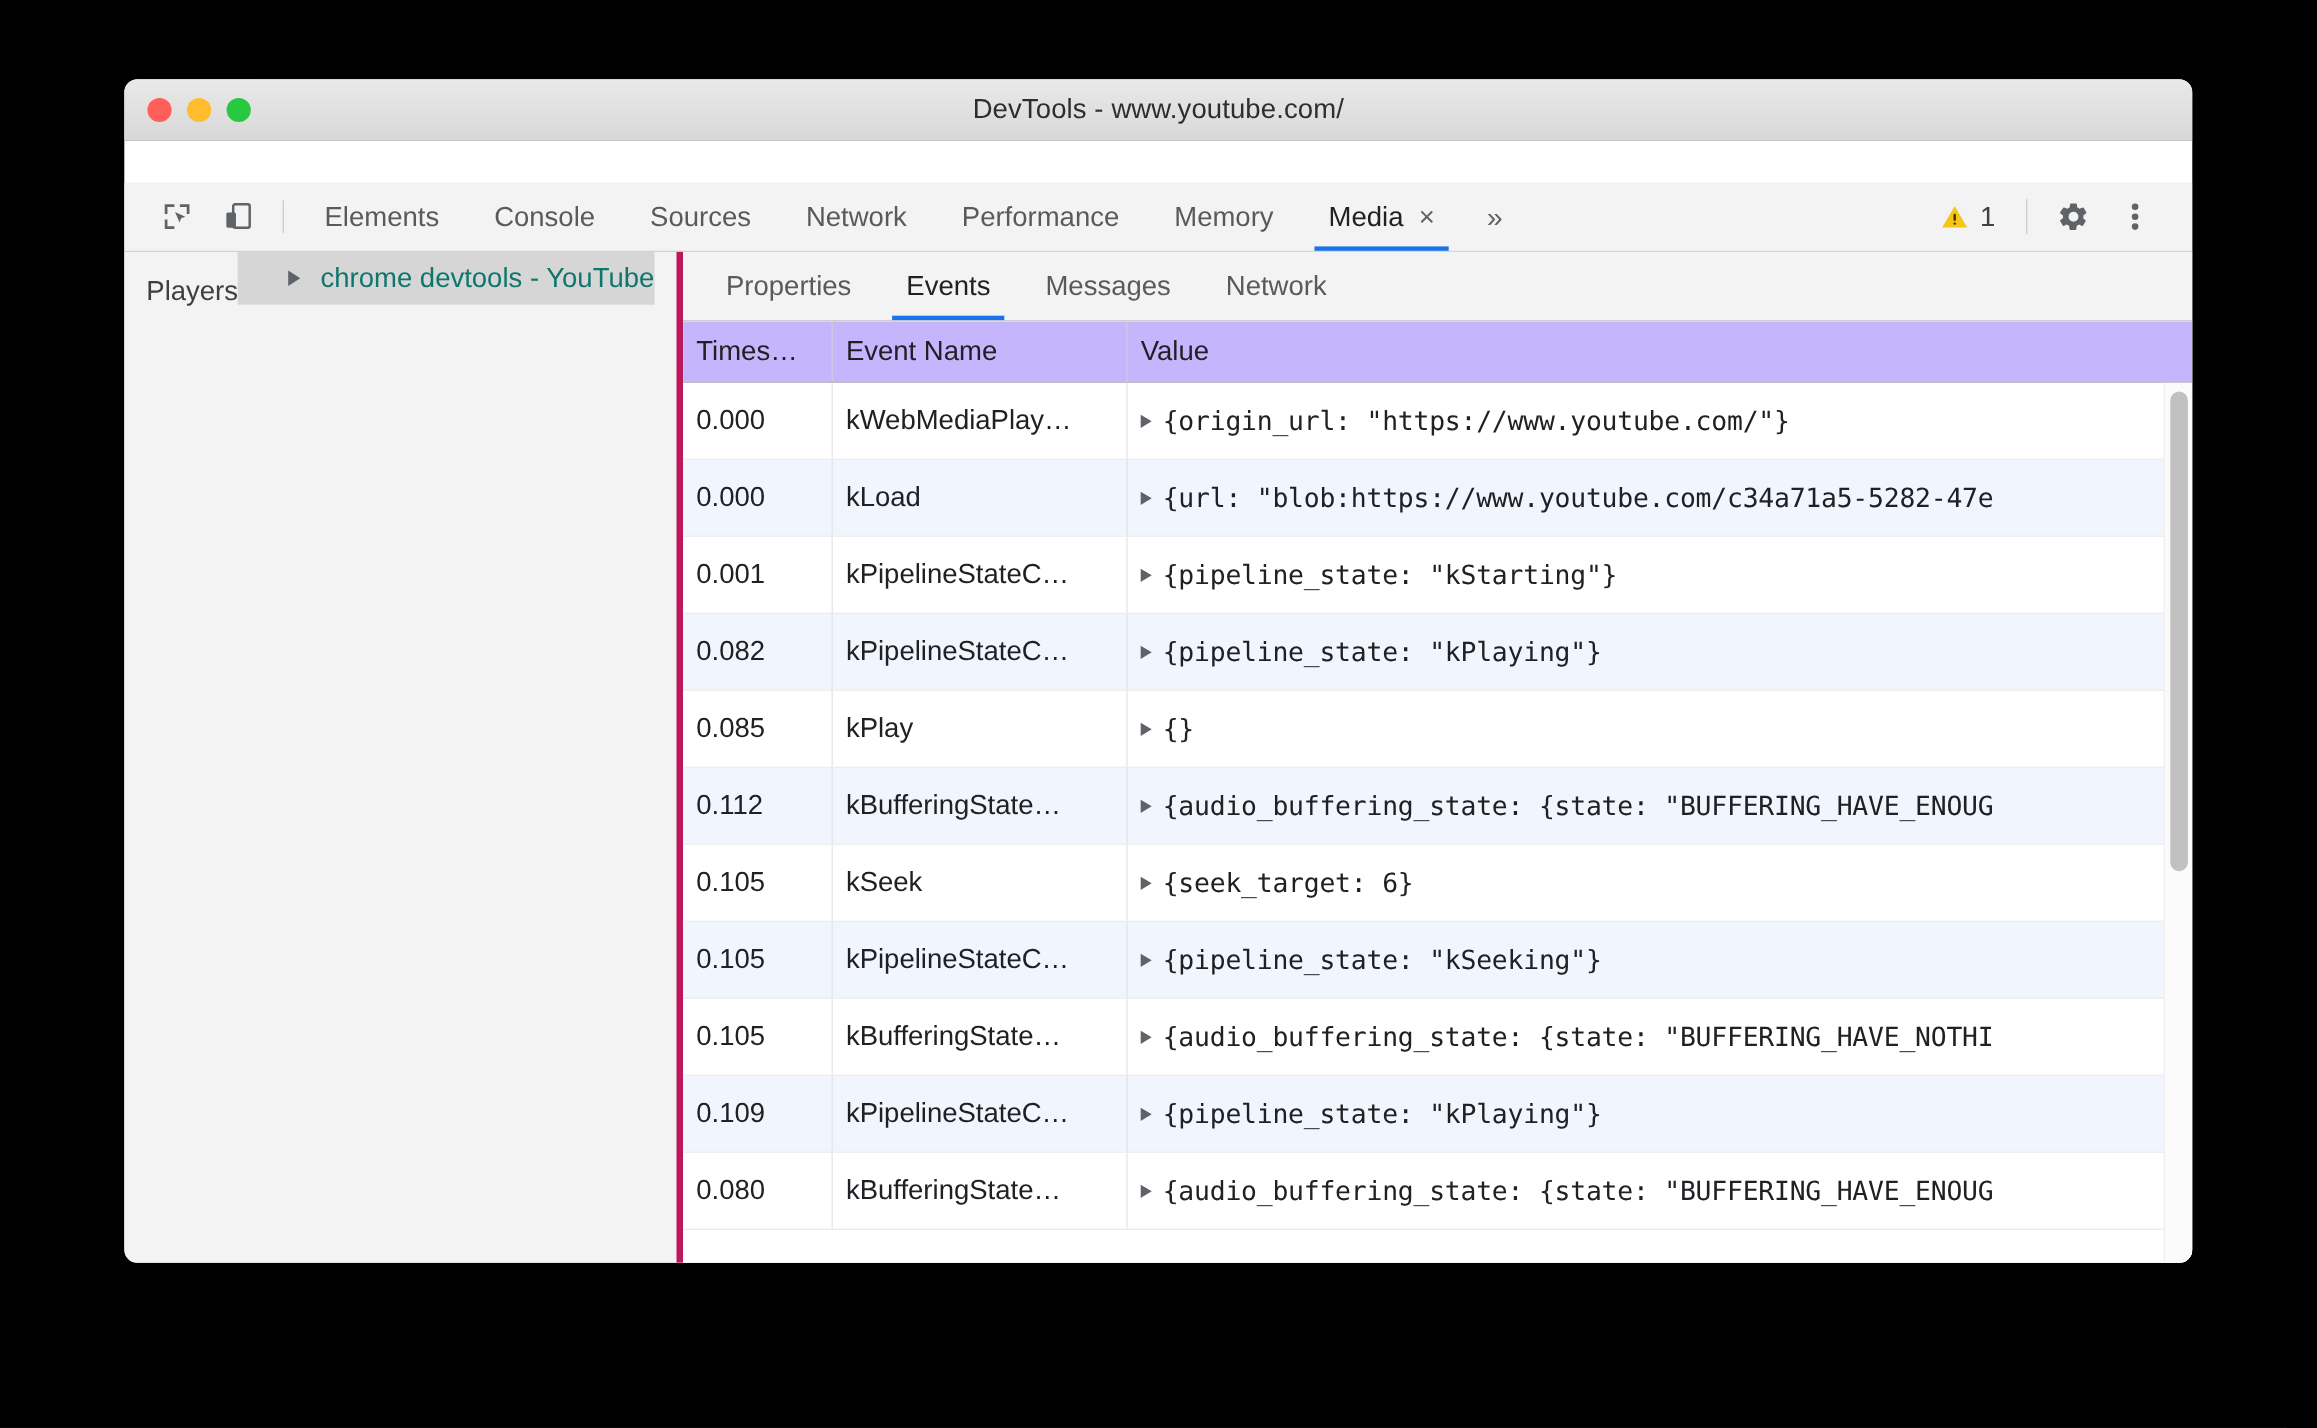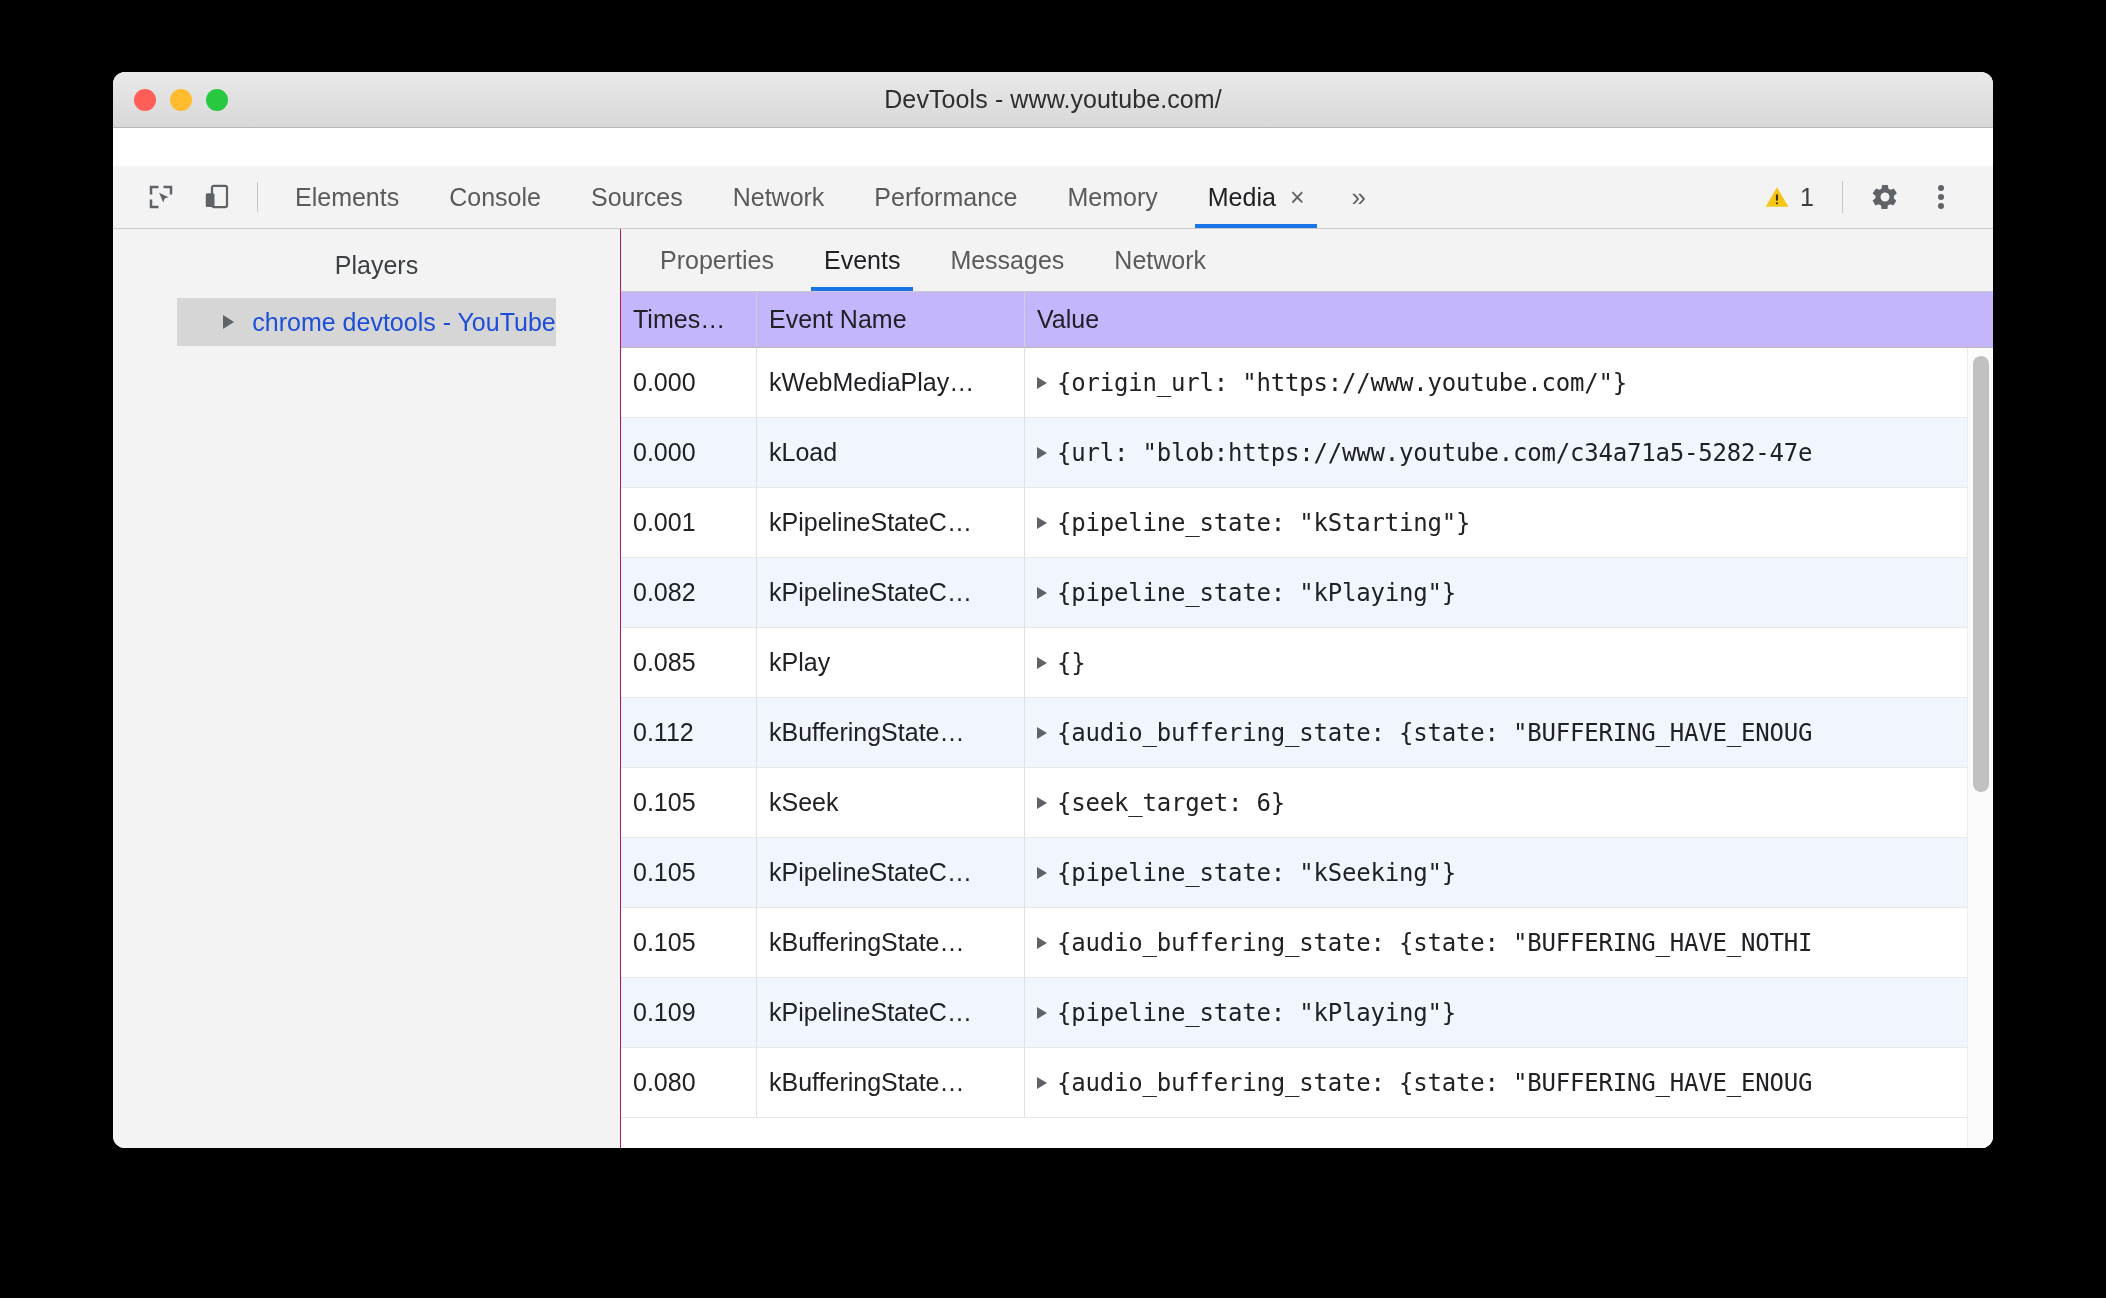--- a/index.html
+++ b/index.html
@@ -153,37 +153,36 @@
     margin: 3px 0;
   }
 
   
   #body { flex: 1; display: flex; min-height: 0; }
 
   #sidebar {
     width: 508px;
     flex: 0 0 508px;
     background: #f3f3f3;
-    border-right: 1px solid #be185d;
-    display: flex;
-    flex-direction: column;
-    align-items: center;
+    border-right: 6px solid #be185d;
+    display: flex;
+    flex-direction: row;
   }
   #players-header {
     padding: 22px 0 18px 20px;
     font-size: 25px;
     color: #3c4043;
   }
   .player-item {
     display: flex;
     align-items: center;
     height: 48px;
     padding-left: 46px;
     font-size: 25px;
-    color: #1d4ed8;
+    color: #0f766e;
     cursor: pointer;
   }
   .player-item.selected { background: #d6d6d6; }
   .tri {
     width: 0; height: 0;
     border-left: 11px solid #5f6368;
     border-top: 7px solid transparent;
     border-bottom: 7px solid transparent;
     margin-right: 18px;
     flex: 0 0 auto;

